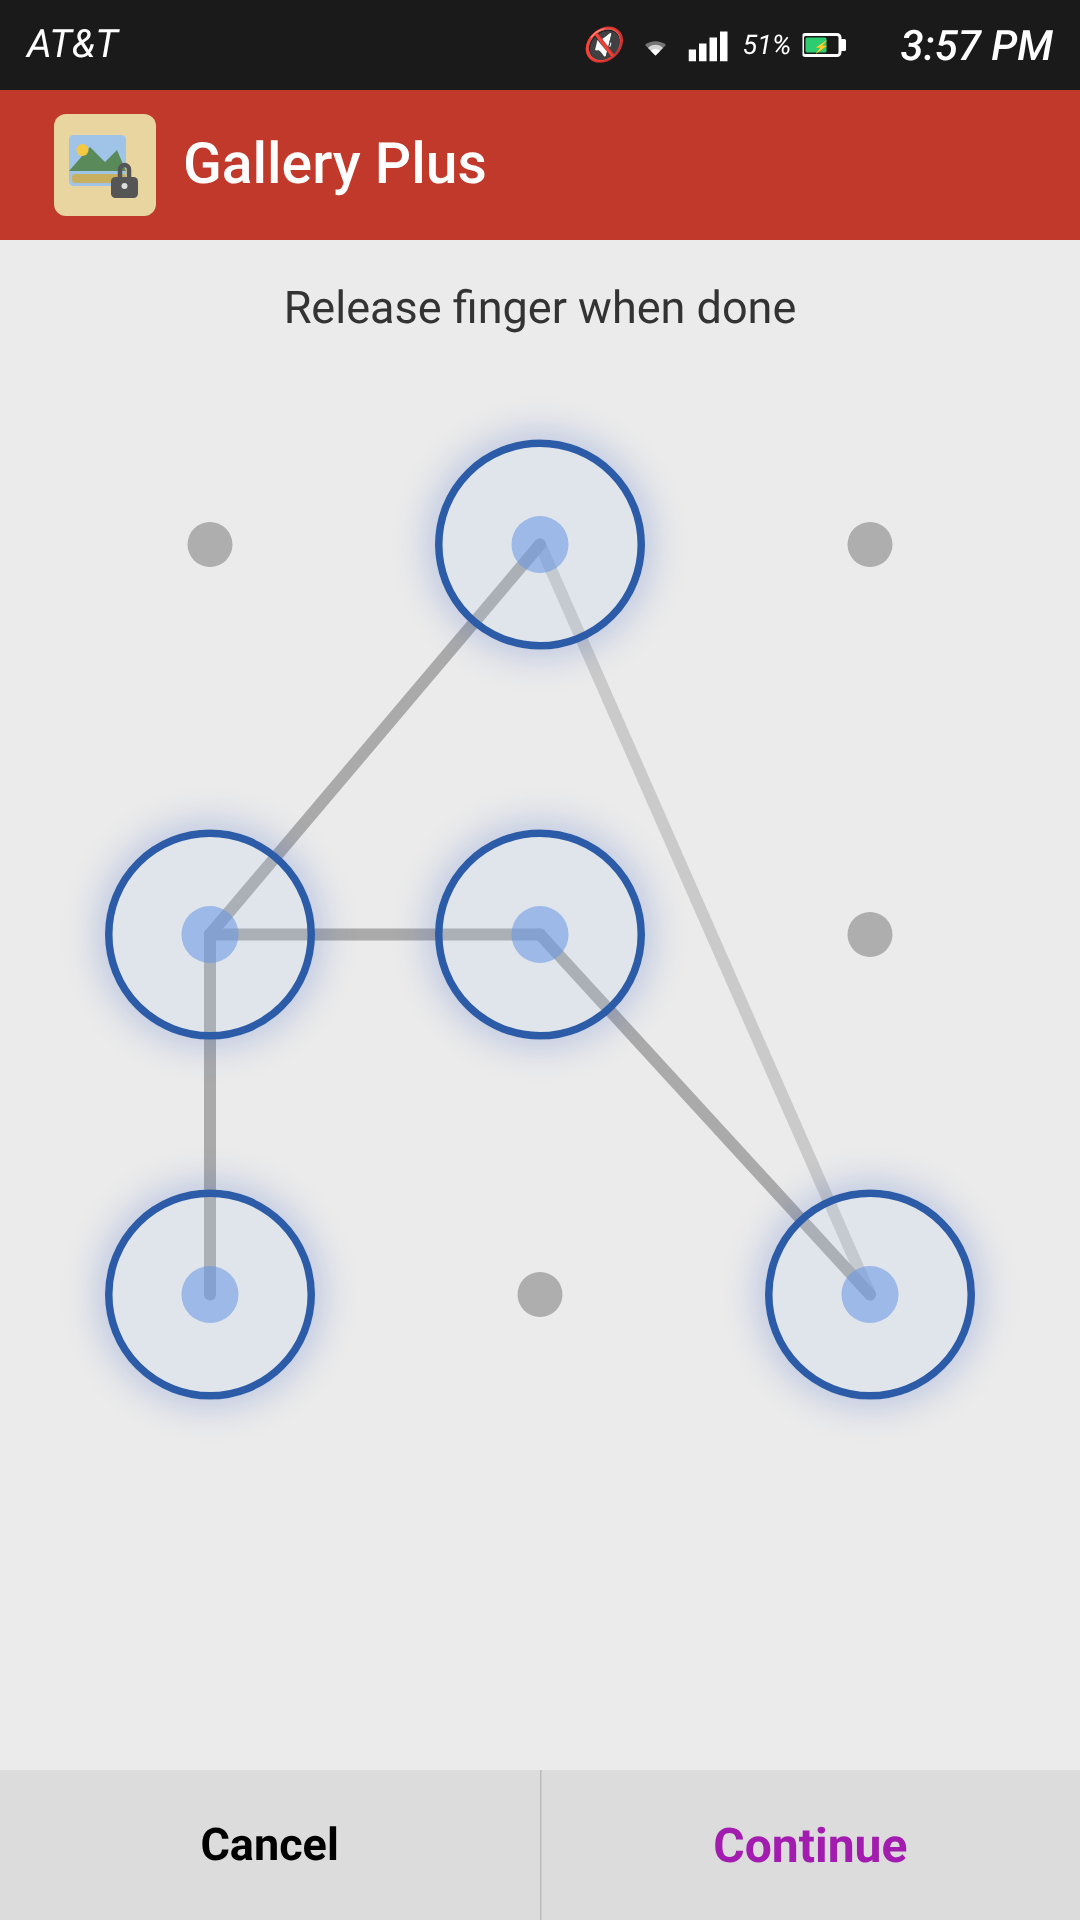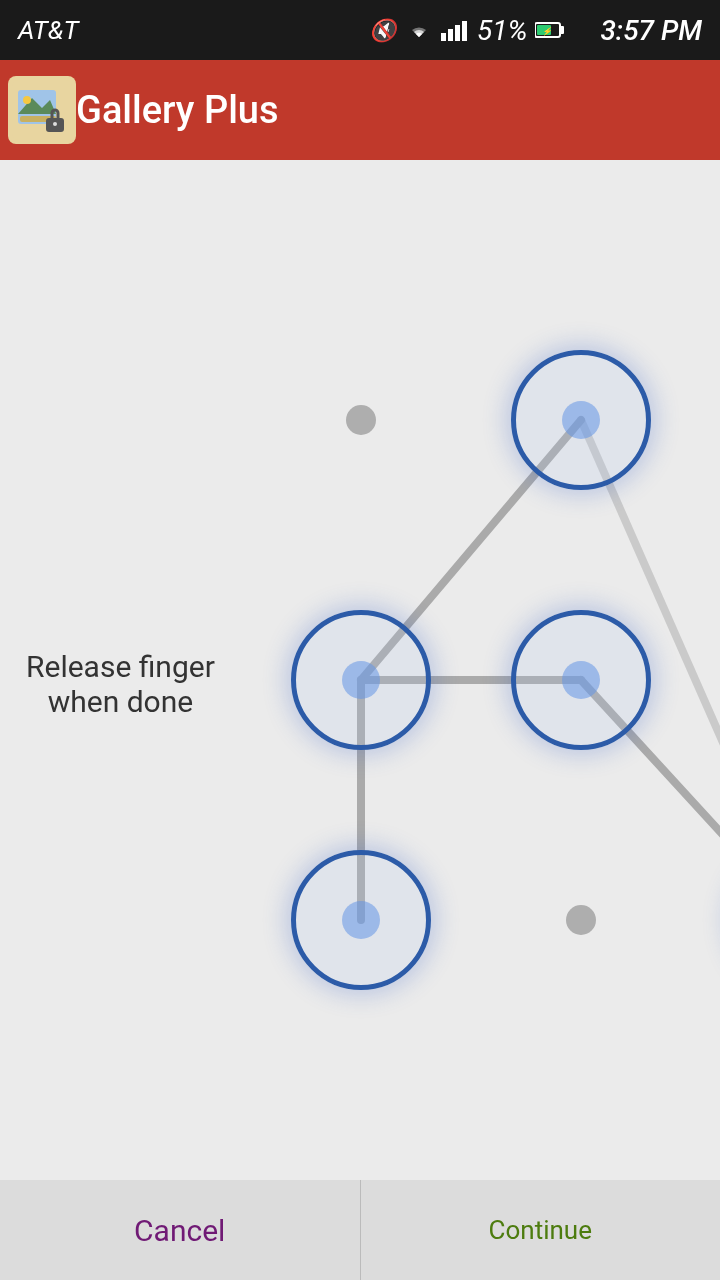--- a/index.html
+++ b/index.html
@@ -44,21 +44,22 @@
       margin-left: 27px;
     }
 
     
     #app-bar {
       width: 720px;
       height: 100px;
       background: #c0392b;
       display: flex;
       align-items: center;
-      padding: 0 8px;
+      padding: 0 36px;
+      gap: 18px;
     }
     #app-icon {
       width: 68px;
       height: 68px;
       border-radius: 8px;
       overflow: hidden;
       background: #e8d5a0;
       display: flex;
       align-items: center;
       justify-content: center;
@@ -70,21 +71,21 @@
       font-size: 38px;
       font-weight: 500;
     }
 
     
     #main-content {
       width: 720px;
       height: calc(1280px - 60px - 100px - 100px);
       background: #ebebeb;
       display: flex;
-      flex-direction: row;
+      flex-direction: column;
       align-items: center;
       position: relative;
     }
 
     #instruction-text {
       margin-top: 28px;
       font-size: 30px;
       color: #333;
       text-align: center;
     }
@@ -154,56 +155,56 @@
       flex: 1;
       height: 100%;
       display: flex;
       align-items: center;
       justify-content: center;
       border-right: 1px solid #bbb;
       cursor: pointer;
     }
     #cancel-btn span {
       font-size: 30px;
-      font-weight: 400;
-      color: #701a75;
+      font-weight: 700;
+      color: #000000;
     }
     #continue-btn {
       flex: 1;
       height: 100%;
       display: flex;
       align-items: center;
       justify-content: center;
       cursor: not-allowed;
     }
     #continue-btn span {
-      font-size: 26px;
-      font-weight: 400;
-      color: #4d7c0f;
+      font-size: 32px;
+      font-weight: 700;
+      color: #a21caf;
     }
   </style>
 </head>
 <body>
 
 <div id="status-bar">
   <span id="status-carrier">AT&amp;T</span>
   <div id="status-right">
     <span style="font-size:22px;">🔇</span>
     <svg width="28" height="22" viewBox="0 0 28 22">
       <path d="M14 18l3-3a4.2 4.2 0 00-6 0l3 3z" fill="white"></path>
       <path d="M14 18l5-5a7 7 0 00-10 0l5 5z" fill="white" opacity="0.7"></path>
       <path d="M14 18l7-7a11 11 0 00-14 0l7 7z" fill="white" opacity="0.4"></path>
     </svg>
     <svg width="28" height="22" viewBox="0 0 28 22">
       <rect x="0" y="14" width="5" height="8" fill="white"></rect>
       <rect x="7" y="10" width="5" height="12" fill="white"></rect>
       <rect x="14" y="6" width="5" height="16" fill="white"></rect>
       <rect x="21" y="2" width="5" height="20" fill="white"></rect>
     </svg>
-    <span style="font-size:28px; color:#fff;">51%</span>
+    <span style="font-size:18px; color:#fff;">51%</span>
     <svg width="30" height="18" viewBox="0 0 30 18">
       <rect x="0" y="2" width="25" height="14" rx="2" fill="none" stroke="white" stroke-width="2"></rect>
       <rect x="25" y="5" width="4" height="8" rx="1" fill="white"></rect>
       <rect x="2" y="4" width="14" height="10" rx="1" fill="#2ecc71"></rect>
       <text x="7" y="13" font-size="8" fill="yellow">⚡</text>
     </svg>
     <span id="status-time">3:57 PM</span>
   </div>
 </div>
 

